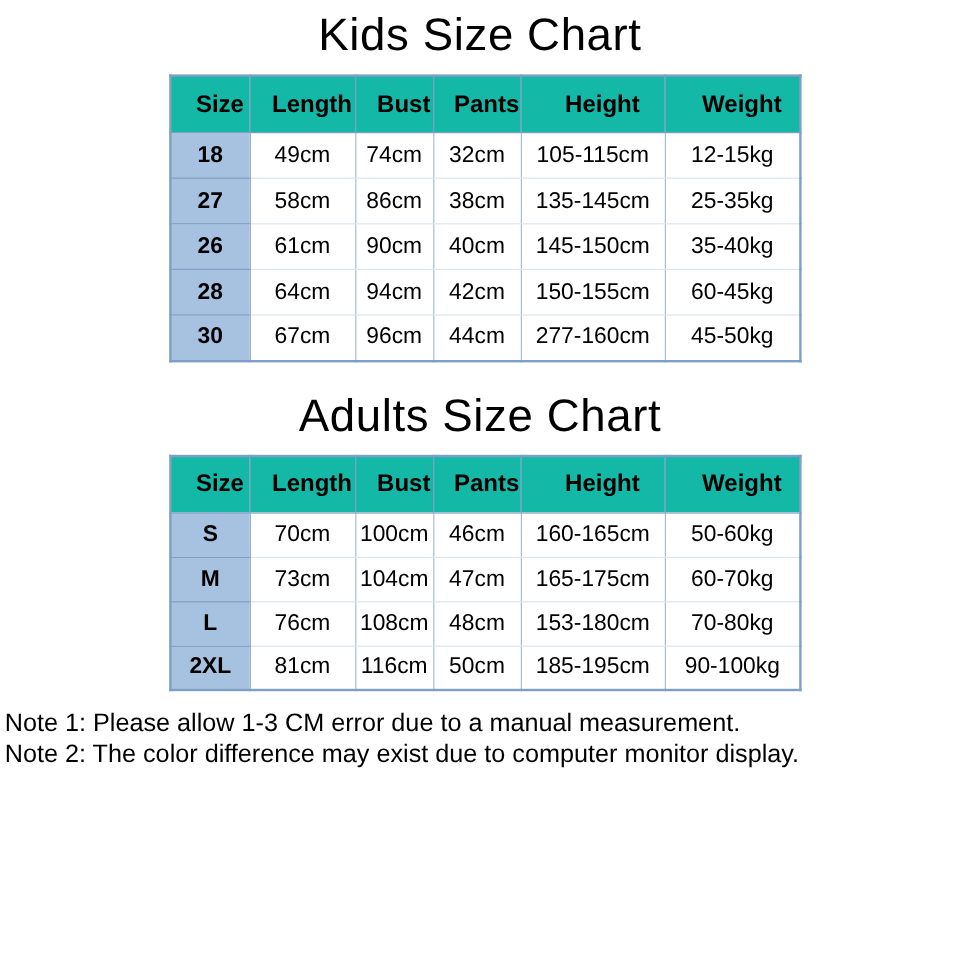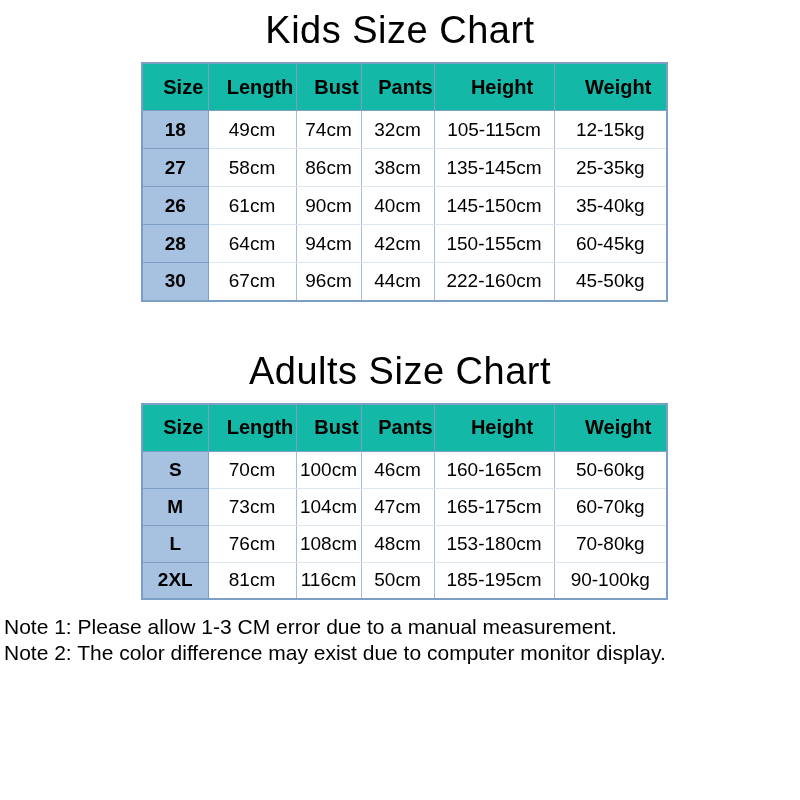--- a/index.html
+++ b/index.html
@@ -15,21 +15,21 @@
 
   .chart-title {
     width: 800px;
     text-align: center;
     font-size: 38px;
     line-height: 46px;
     margin: 0;
     padding-top: 7px;
     letter-spacing: 0.5px;
   }
-  .chart-title.second { padding-top: 46px; text-align: center; }
+  .chart-title.second { padding-top: 22px; text-align: center; }
 
   table.size-table {
     border-collapse: collapse;
     table-layout: fixed;
     margin-left: 141px;
     margin-top: 9px;
     border: 2px solid #7e9fc5;
     background: #ffffff;
   }
   col.c0 { width: 66px; }
@@ -131,21 +131,21 @@
         <td>94cm</td>
         <td>42cm</td>
         <td>150-155cm</td>
         <td>60-45kg</td>
       </tr>
       <tr>
         <th>30</th>
         <td>67cm</td>
         <td>96cm</td>
         <td>44cm</td>
-        <td>222-160cm</td>
+        <td>277-160cm</td>
         <td>45-50kg</td>
       </tr>
     </tbody>
   </table>
 
   <div class="chart-title second">Adults Size Chart</div>
 
   <table class="size-table adults">
     <colgroup>
         <col class="c0">

